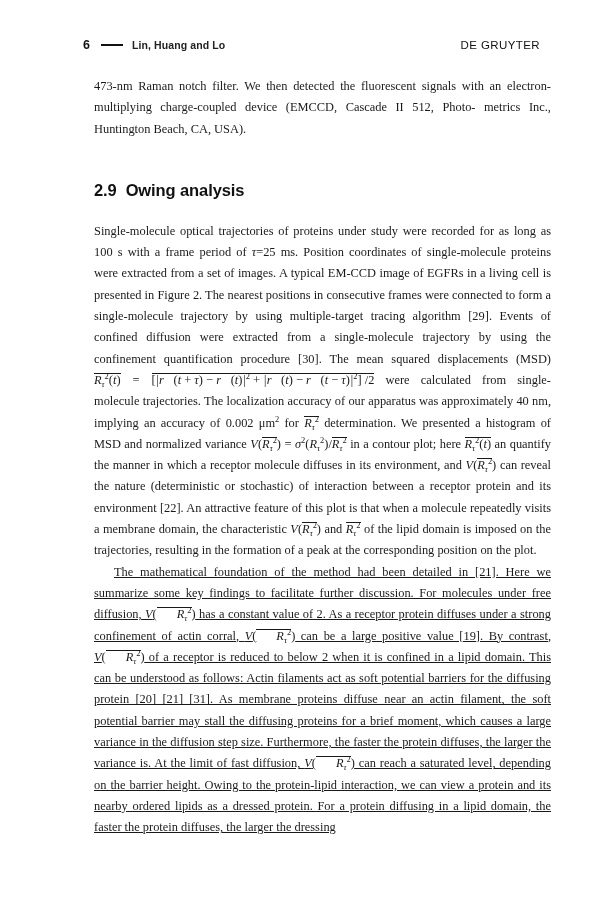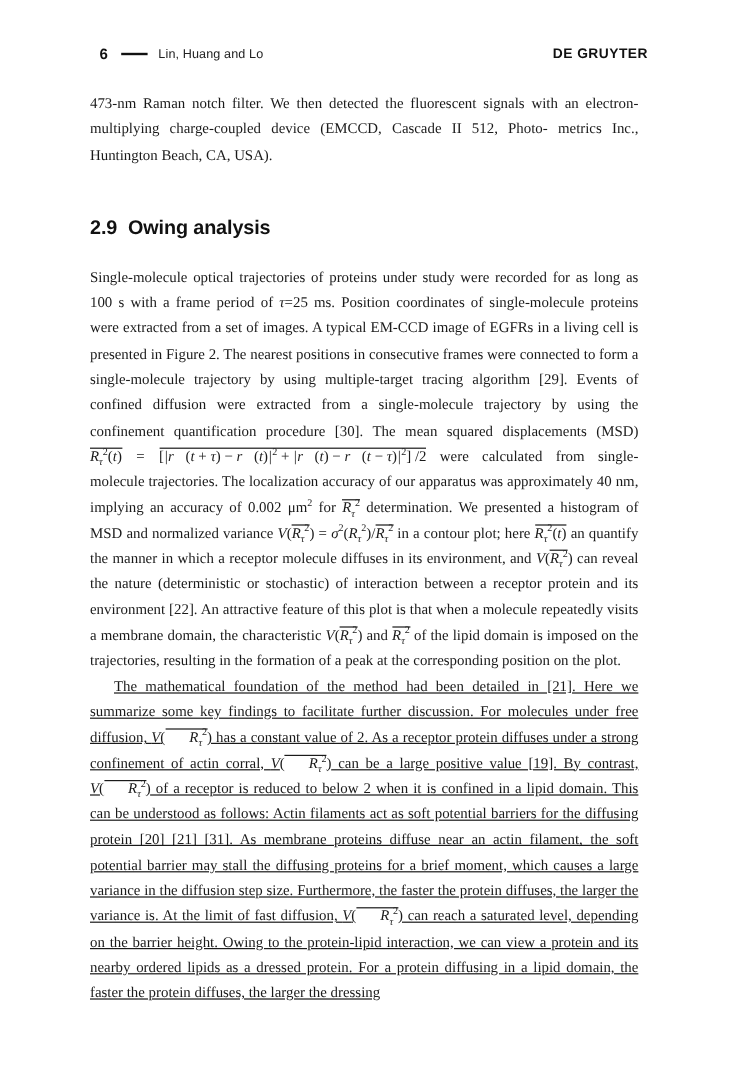--- a/index.html
+++ b/index.html
@@ -43,36 +43,36 @@
   }
   .runhead-rule {
     display: inline-block;
     width: 22px;
     height: 2px;
     background: #111111;
     margin: 0 9px 0 11px;
   }
   .runhead-authors {
     font-size: 10.5px;
-    font-weight: normal;
+    font-weight: bold;
     color: #222222;
     letter-spacing: 0.1px;
   }
   .runhead-publisher {
     margin-left: auto;
     font-size: 11.5px;
-    font-weight: bold;
+    font-weight: normal;
     letter-spacing: 0.4px;
     color: #111111;
   }
 
   
   .textblock {
     position: absolute;
-    left: 75px;
+    left: 94px;
     top: 76px;
     width: 457px;
   }
 
   p.para {
     margin: 0;
     font-size: 12.4px;
     line-height: 21.3px;
     text-align: justify;
     text-justify: inter-word;

